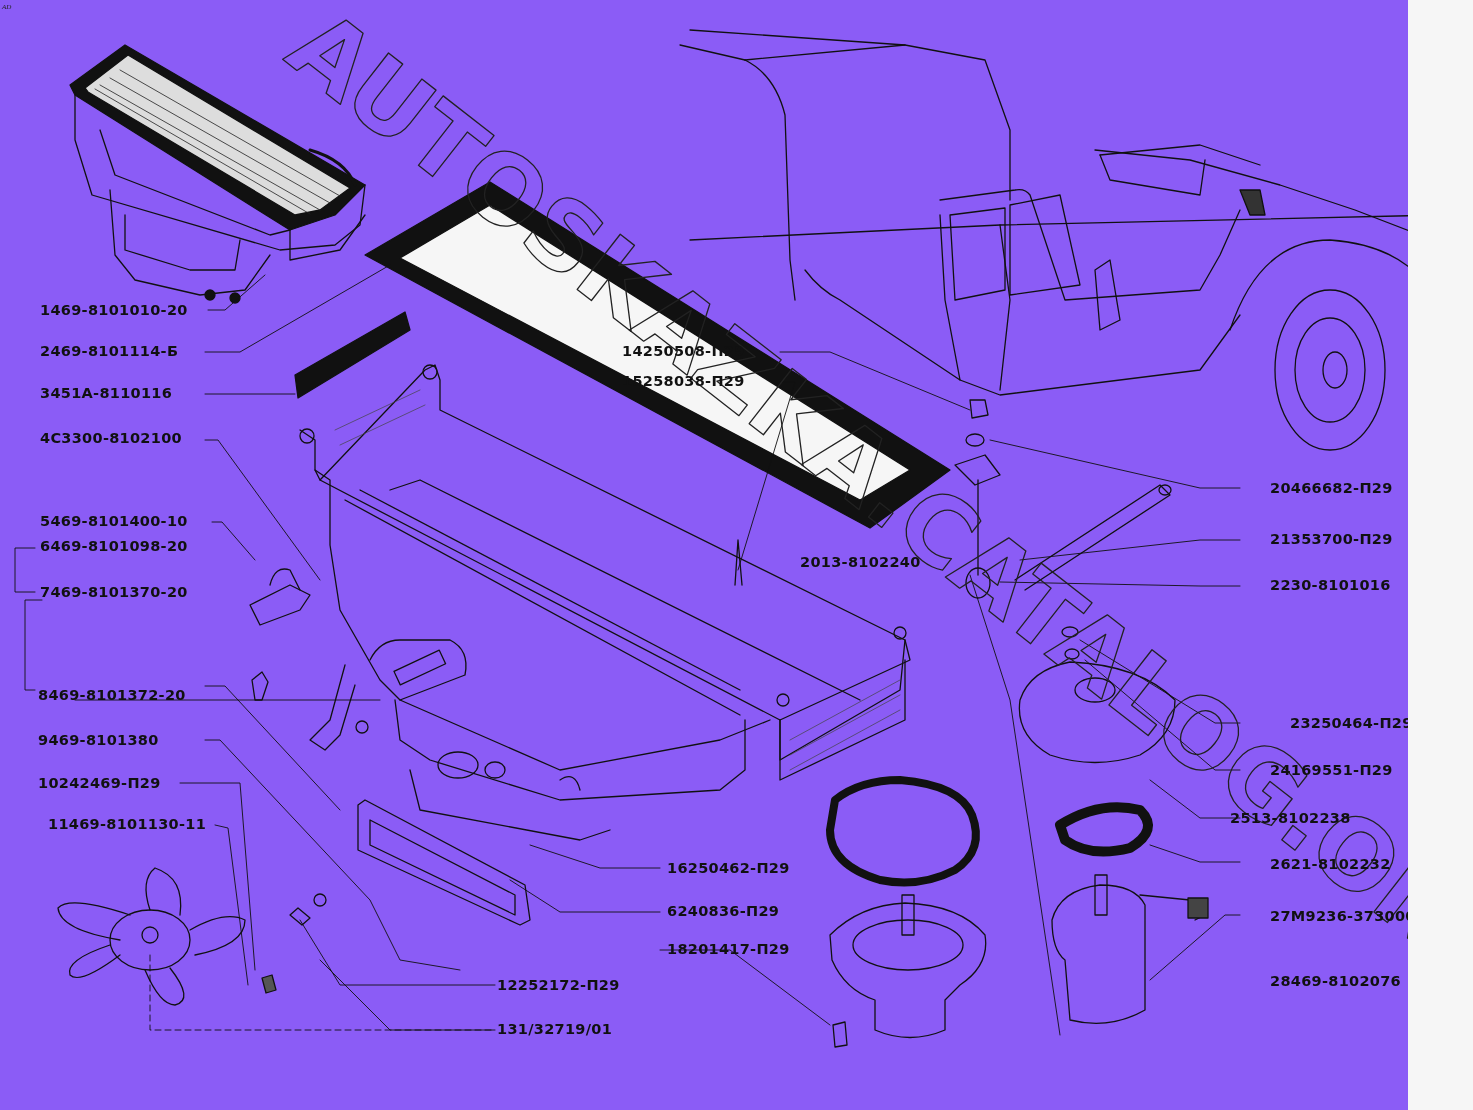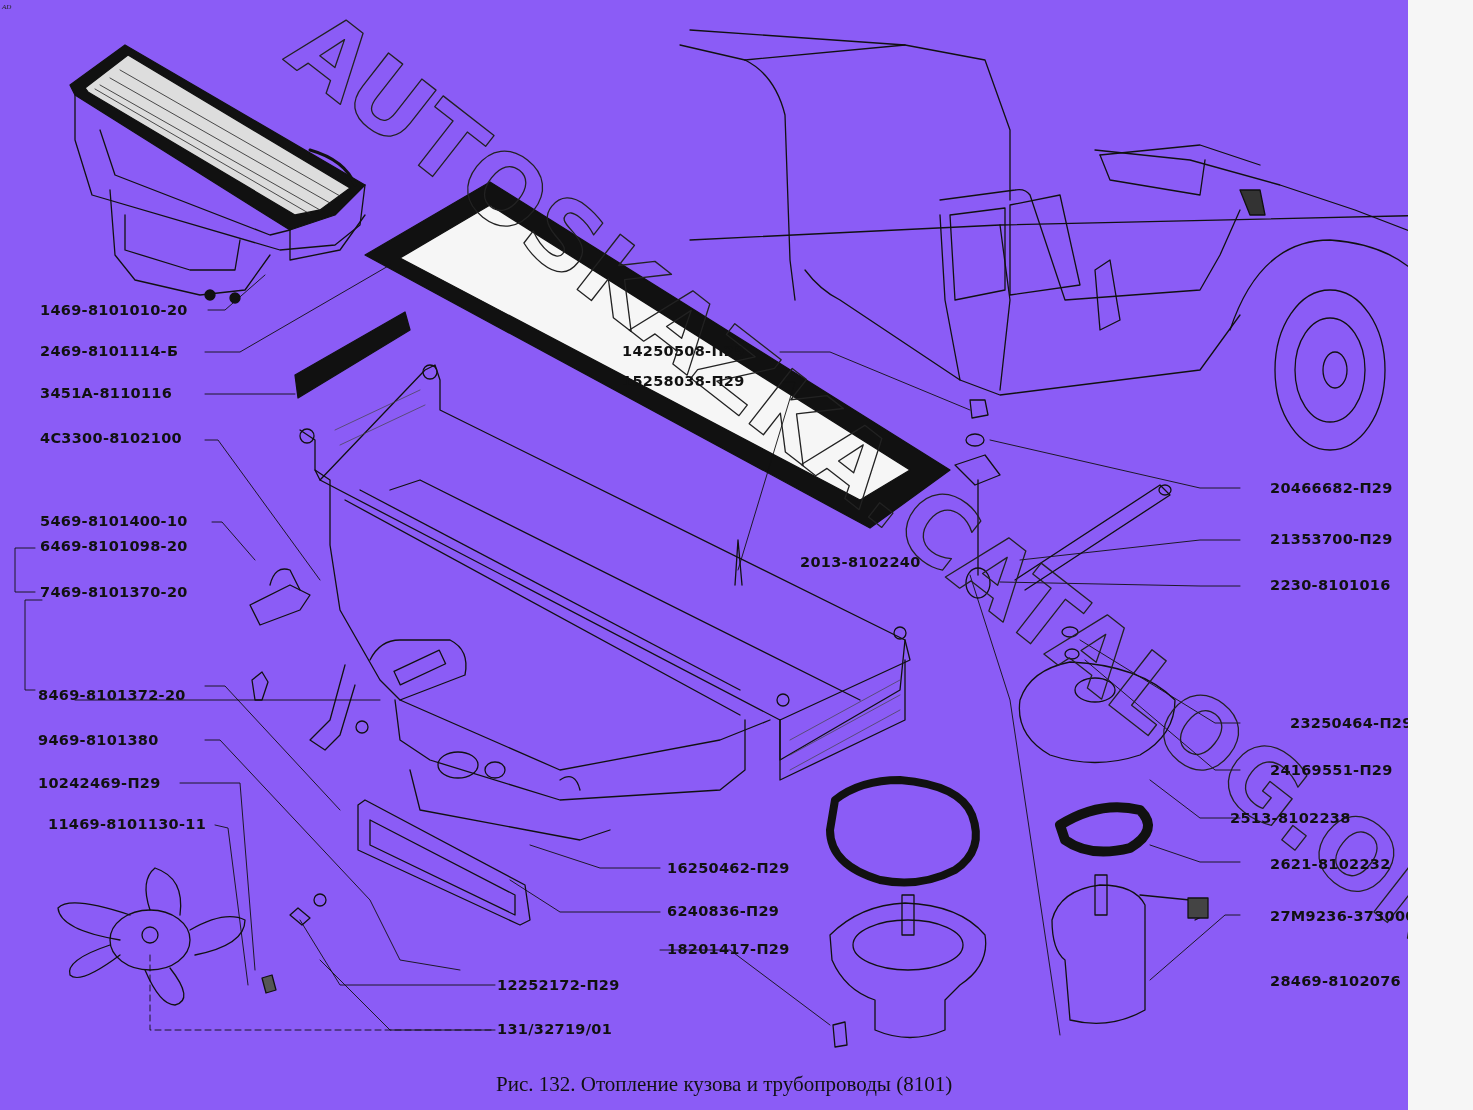--- a/index.html
+++ b/index.html
@@ -223,14 +223,13 @@
   <div class="lbl" style="left:1270px;top:480px"><span class="num">20</span><span class="code">466682-П29</span></div>
   <div class="lbl" style="left:1270px;top:531px"><span class="num">21</span><span class="code">353700-П29</span></div>
   <div class="lbl" style="left:1270px;top:577px"><span class="num">22</span><span class="code">30-8101016</span></div>
   <div class="lbl" style="left:1290px;top:715px"><span class="num">23</span><span class="code">250464-П29</span></div>
   <div class="lbl" style="left:1270px;top:762px"><span class="num">24</span><span class="code">169551-П29</span></div>
   <div class="lbl" style="left:1230px;top:810px"><span class="num">25</span><span class="code">13-8102238</span></div>
   <div class="lbl" style="left:1270px;top:856px"><span class="num">26</span><span class="code">21-8102232</span></div>
   <div class="lbl" style="left:1270px;top:908px"><span class="num">27</span><span class="code">М9236-3730000</span></div>
   <div class="lbl" style="left:1270px;top:973px"><span class="num">28</span><span class="code">469-8102076</span></div>
 
-  <div id="caption">Рис. 132. Отопление кузова и трубопроводы (8101)</div>
 </div>
 
 </body></html>

